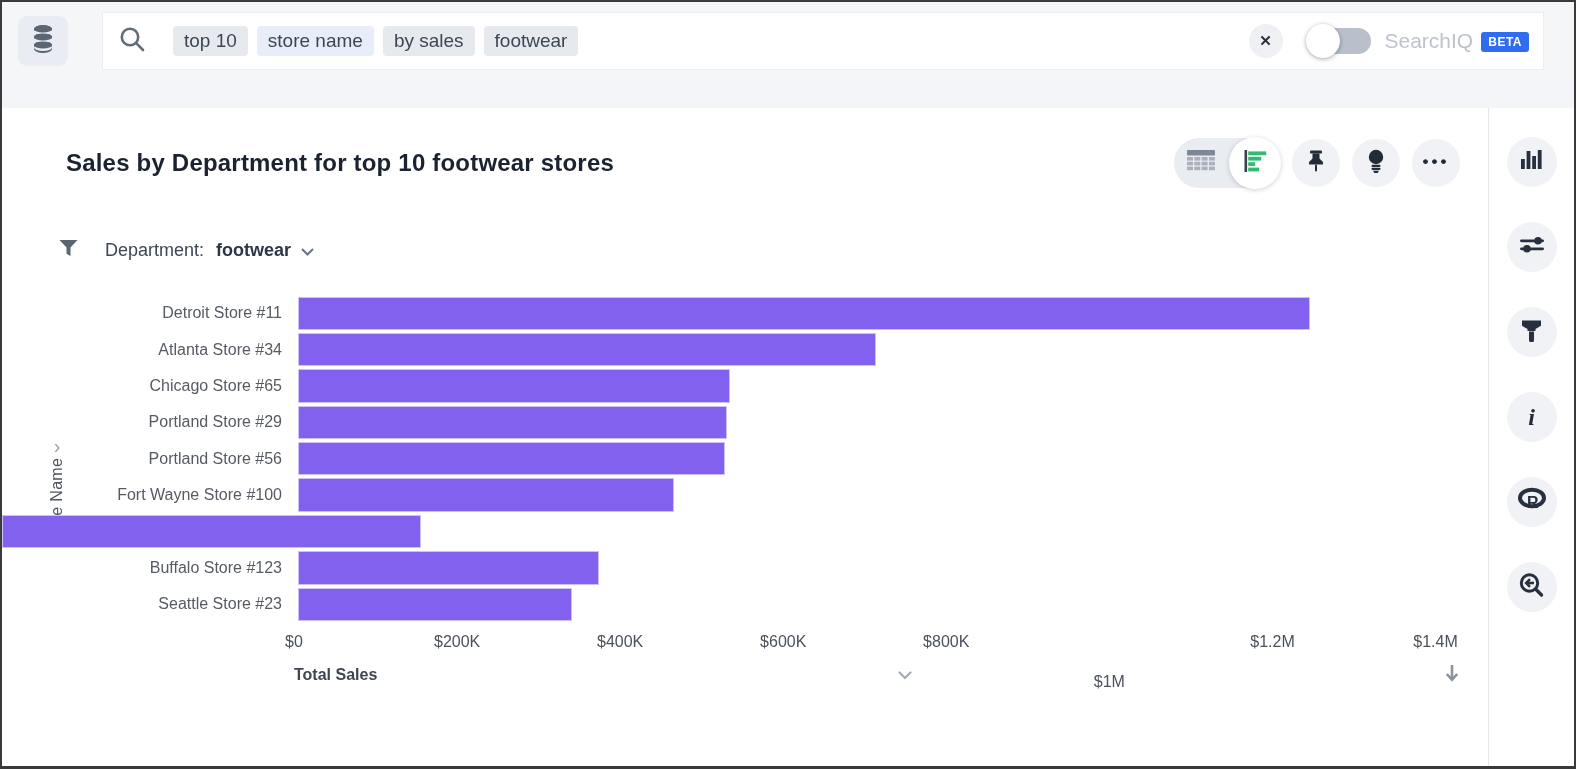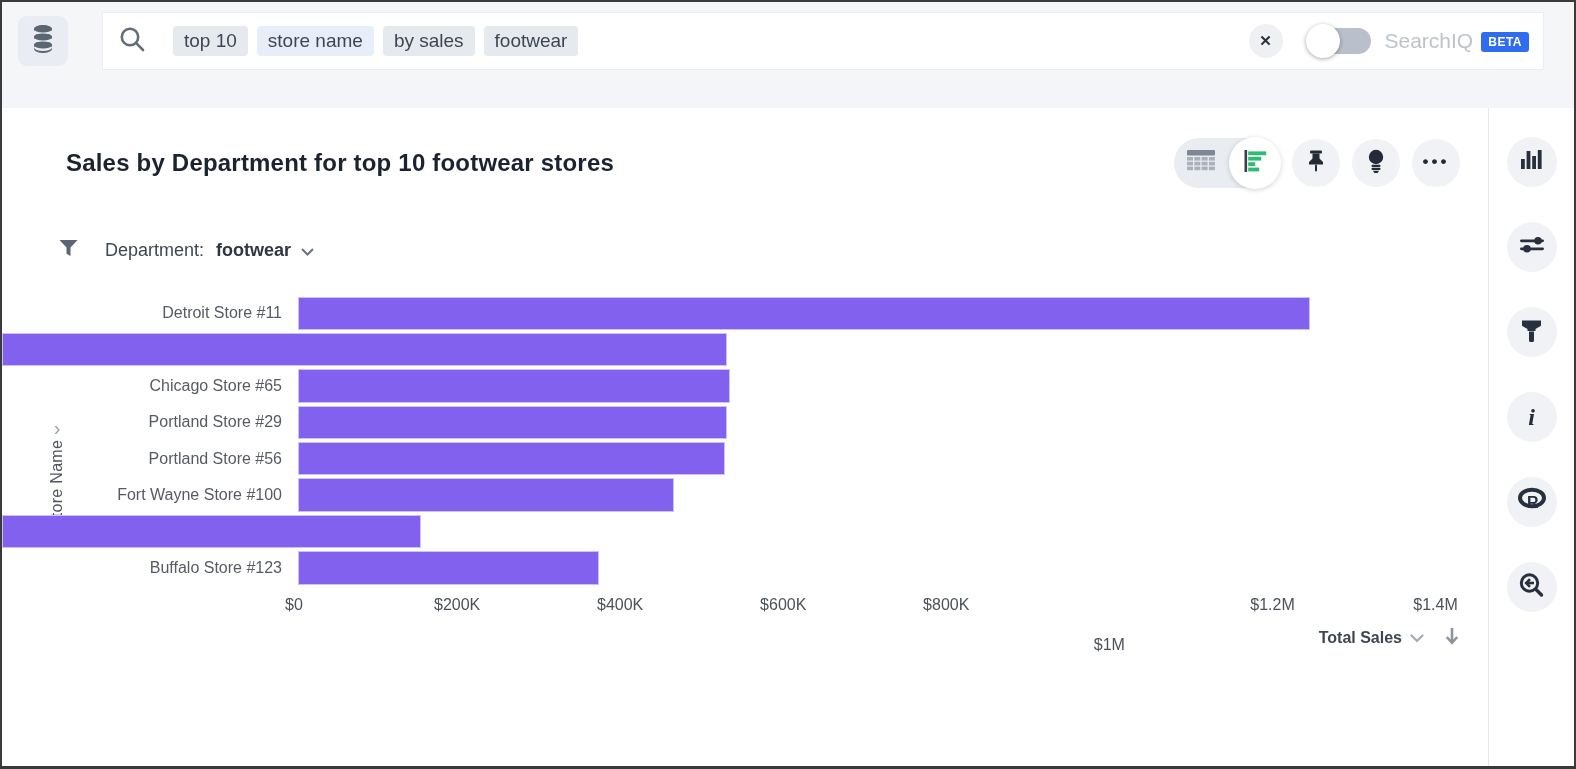--- a/index.html
+++ b/index.html
@@ -51,21 +51,21 @@
 
   
   .chart{ position:relative; margin-top:32px; }
   .rows{ position:relative; }
   .row{ display:flex; align-items:center; height:36.4px; }
   .ylabel{ width:296px; padding-right:16px; text-align:right; font-size:16px; color:#565b63; flex:0 0 auto; }
   .track{ flex:1; margin-right:28px; position:relative; height:100%; }
   .bar{ position:absolute; left:0; top:1.5px; bottom:1.5px; background:#8161ee; border:1px solid #cdc2f6; }
   .xaxis{ position:relative; margin:10px 28px 0 292px; height:22px; }
   .tick{ position:absolute; transform:translateX(-50%); font-size:16px; color:#4b525b; white-space:nowrap; }
-  .xtitle-row{ margin:8px 28px 0 292px; display:flex; align-items:center; justify-content:flex-end; gap:8px; }
+  .xtitle-row{ margin:8px 28px 0 292px; display:flex; align-items:center; justify-content:space-between; gap:8px; }
   .xtitle{ font-size:16px; font-weight:bold; color:#3f4651; }
   .sort-arrow{ margin-left:12px; }
 
   .yaxis-group{ position:absolute; left:46px; top:50%; transform:translateY(-50%); display:flex; flex-direction:column; align-items:center; gap:2px; }
   .yaxis-expander{ font-size:20px; color:#9aa1ab; line-height:1; cursor:pointer; }
   .yaxis-title{ writing-mode:vertical-rl; transform:rotate(180deg); font-size:16px; color:#4e555e; letter-spacing:.3px; }
 
   
   .rail{ width:86px; background:#fff; border-left:1px solid #e4e6eb; display:flex; flex-direction:column; align-items:center; padding-top:29px; gap:35px; flex:0 0 auto; }
   .rail .circle-btn{ width:50px; height:50px; }
@@ -216,20 +216,21 @@
         </div>
 
         <div class="rows">
             <div class="row">
               <div class="ylabel">Detroit Store #11</div>
               <div class="track">
                 <div class="bar" style="width: 87.06%; background: rgb(129, 97, 238);"></div>
               </div>
             </div>
             <div class="row">
+              <div class="ylabel">Atlanta Store #34</div>
               <div class="track">
                 <div class="bar" style="width: 49.72%; background: rgb(129, 97, 238);"></div>
               </div>
             </div>
             <div class="row">
               <div class="ylabel">Chicago Store #65</div>
               <div class="track">
                 <div class="bar" style="width: 37.2%; background: rgb(129, 97, 238);"></div>
               </div>
             </div>
@@ -253,20 +254,26 @@
             </div>
             <div class="row">
               <div class="track">
                 <div class="bar" style="width: 28.74%; background: rgb(129, 97, 238);"></div>
               </div>
             </div>
             <div class="row">
               <div class="ylabel">Buffalo Store #123</div>
               <div class="track">
                 <div class="bar" style="width: 25.94%; background: rgb(129, 97, 238);"></div>
+              </div>
+            </div>
+            <div class="row">
+              <div class="ylabel">Seattle Store #23</div>
+              <div class="track">
+                <div class="bar" style="width: 23.57%; background: rgb(129, 97, 238);"></div>
               </div>
             </div>
           </div>
 
         <div class="xaxis">
             <span class="tick" style="left: 0%;">$0</span>
             <span class="tick" style="left: 13.99%;">$200K</span>
             <span class="tick" style="left: 27.97%;">$400K</span>
             <span class="tick" style="left: 41.96%;">$600K</span>
             <span class="tick" style="left: 55.94%;">$800K</span>

